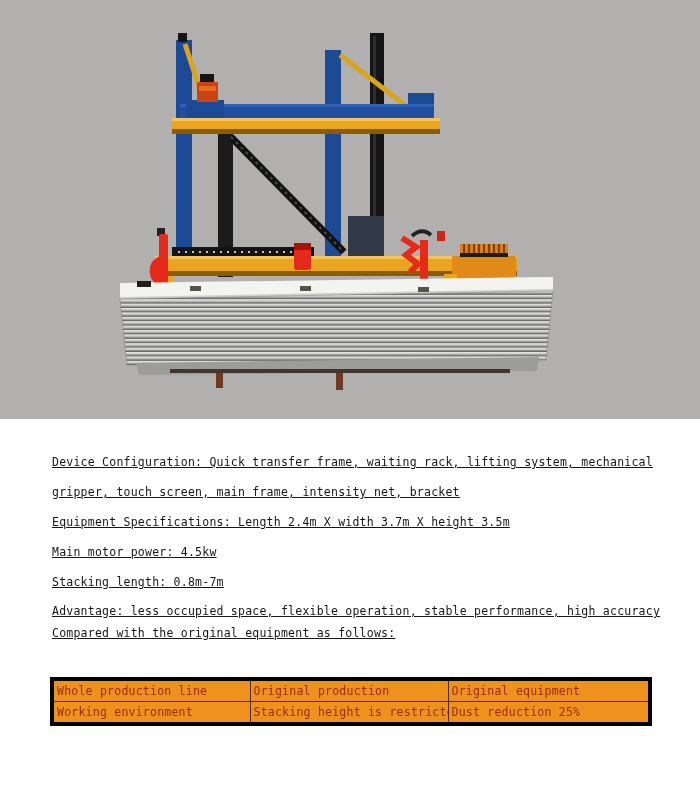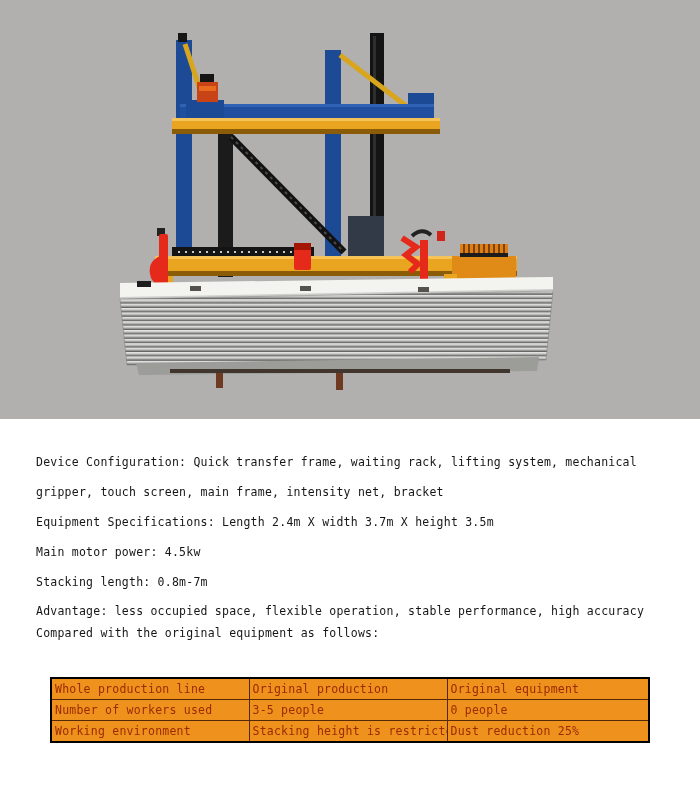--- a/index.html
+++ b/index.html
@@ -6,27 +6,27 @@
   body{
     width:700px;height:792px;position:relative;background:#ffffff;
     font-family:"DejaVu Sans Mono","Liberation Mono",monospace;
     overflow:hidden;
   }
   .photo-area{
     position:absolute;left:0;top:0;width:700px;height:419px;
     background:#b1b0ae;
   }
   .desc-line{
-    position:absolute;left:36px;font-size:11.5px;line-height:14px;
-    color:#161616;white-space:pre;letter-spacing:0.02em;
+    position:absolute;left:52px;font-size:11.5px;line-height:14px;
+    color:#161616;white-space:pre;letter-spacing:0.02em;text-decoration:underline;
   }
   .cmp-table{
     position:absolute;left:50px;top:677px;width:598px;
     border-collapse:collapse;table-layout:fixed;
-    background:#ef911d;border:2px solid #000000;
+    background:#ef911d;border:4px solid #000000;
   }
   .cmp-table td{
     border:1px solid #53290a;height:18px;line-height:18px;
     padding:1px 3px;font-size:11.5px;color:#9b2b00;
     white-space:nowrap;overflow:hidden;vertical-align:middle;
     letter-spacing:0.02em;
   }
 </style>
 </head>
 <body>
@@ -142,23 +142,18 @@
       <col style="width:198px">
       <col style="width:202px">
   </colgroup>
   <tbody>
     <tr>
       <td>Whole production line</td>
       <td>Original production</td>
       <td>Original equipment</td>
     </tr>
     <tr>
-      <td>Number of workers used</td>
-      <td>3-5 people</td>
-      <td>0 people</td>
-    </tr>
-    <tr>
       <td>Working environment</td>
       <td>Stacking height is restricted</td>
       <td>Dust reduction 25%</td>
     </tr>
   </tbody>
 </table>
 
 </body></html>

